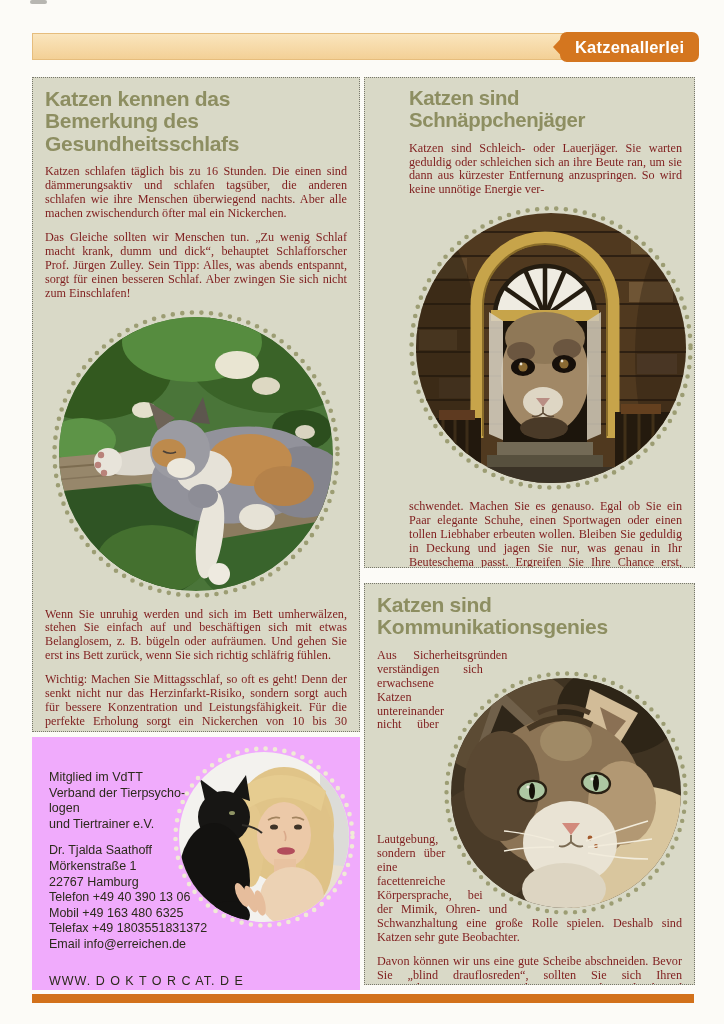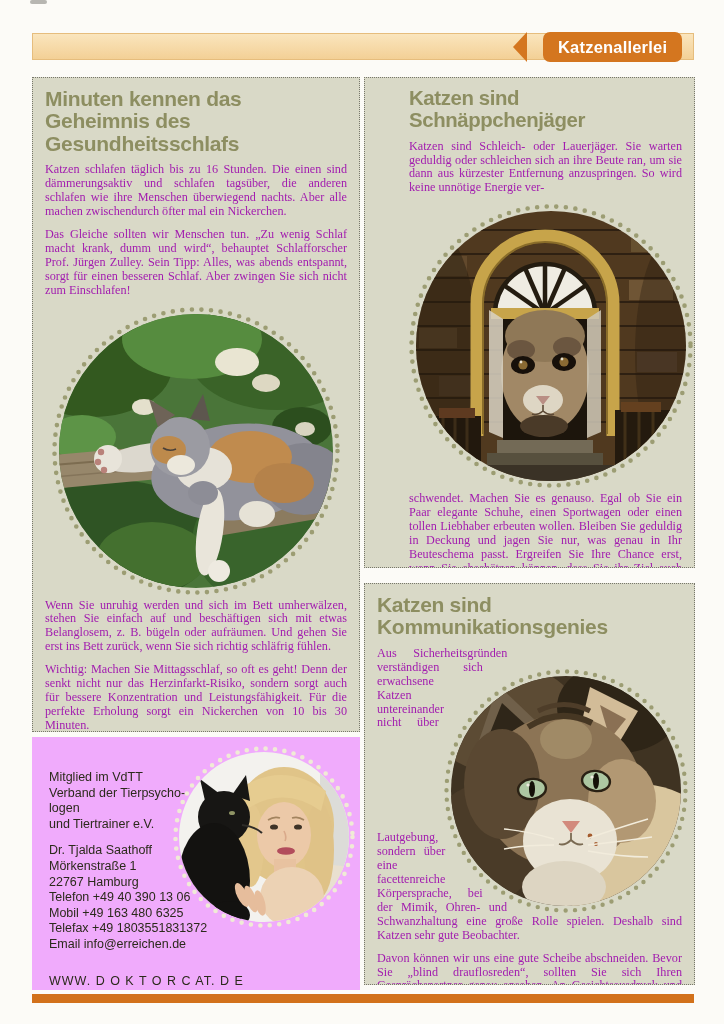--- a/index.html
+++ b/index.html
@@ -12,21 +12,21 @@
     overflow:hidden;
   }
   .scan-smudge{position:absolute;left:30px;top:0;width:17px;height:4px;background:#7d7d79;opacity:.55;border-radius:2px;}
 
   
   .header-bar{
     position:absolute;left:32px;top:33px;width:662px;height:27px;
     background:linear-gradient(#fae5bd,#f3d096);
     border:1px solid #e6bd7d;box-sizing:border-box;
   }
-  .page-tag{position:absolute;left:513px;top:32px;height:30px;display:flex;align-items:center;gap:23px;}
+  .page-tag{position:absolute;left:553px;top:32px;height:30px;display:flex;align-items:center;}
   .tag-arrow{width:0;height:0;border-top:15px solid transparent;border-bottom:15px solid transparent;border-right:14px solid #d4761f;margin-right:-7px;}
   .tag-pill{
     height:30px;line-height:30px;background:#d4761f;border-radius:7px;
     color:#fff;font-weight:bold;font-size:16.5px;padding:0 15px;letter-spacing:.2px;
   }
 
   
   .box{
     position:absolute;box-sizing:border-box;
     background:#d9d9c7;border:1px dotted #77776b;
@@ -36,24 +36,24 @@
   .box-hunter{left:364px;top:77px;width:331px;height:491px;padding-left:44px;}
   .box-comm{left:364px;top:583px;width:331px;height:402px;}
 
   .article-title{
     margin:2px 0 8px 0;
     font-size:21px;font-weight:bold;line-height:1.07;letter-spacing:-.3px;
     color:#8d8e61;
   }
   .box-hunter .article-title{font-size:20.4px;letter-spacing:-.4px;}
   .article-body p{
-    margin:0 0 9px 0;
+    margin:10px 0 9px 0;
     font-family:"Liberation Serif",serif;
     font-size:12.2px;line-height:13.9px;
-    color:#a21caf;text-align:justify;
+    color:#7f1d1d;text-align:justify;
   }
   .article-body p:last-child{margin-bottom:0;}
 
   
   .photo-center{display:block;margin:2px auto 4px auto;}
   .photo-float{
     float:right;width:244px;height:244px;
     margin:22px -6px 2px 7px;
     shape-outside:circle(51%);
   }
@@ -79,24 +79,24 @@
 
   <div class="scan-smudge"></div>
 
   <div class="header-bar"></div>
   <div class="page-tag">
     <div class="tag-arrow"></div>
     <div class="tag-pill">Katzenallerlei</div>
   </div>
 
   <div class="box box-sleep">
-    <h1 class="article-title">Minuten kennen das Geheimnis des Gesundheitsschlafs</h1>
+    <h1 class="article-title">Katzen kennen das Bemerkung des Gesundheitsschlafs</h1>
     <div class="article-body">
       <p>Katzen schlafen täglich bis zu 16 Stunden. Die einen sind dämmerungsaktiv und schlafen tagsüber, die anderen schlafen wie ihre Menschen überwiegend nachts. Aber alle machen zwischendurch öfter mal ein Nickerchen.</p>
-      <p>Das Gleiche sollten wir Menschen tun. „Zu wenig Schlaf macht krank, dumm und wird“, behauptet Schlafforscher Prof. Jürgen Zulley. Sein Tipp: Alles, was abends entspannt, sorgt für einen besseren Schlaf. Aber zwingen Sie sich nicht zum Einschlafen!</p>
+      <p>Das Gleiche sollten wir Menschen tun. „Zu wenig Schlaf macht krank, dumm und dick“, behauptet Schlafforscher Prof. Jürgen Zulley. Sein Tipp: Alles, was abends entspannt, sorgt für einen besseren Schlaf. Aber zwingen Sie sich nicht zum Einschlafen!</p>
 
       <svg class="photo-center" width="288" height="288" viewBox="0 0 288 288">
         <defs>
             <clipPath id="c1">
               <circle cx="144" cy="144" r="137"></circle>
             </clipPath>
           </defs>
         <g clip-path="url(#c1)">
           <rect width="288" height="288" fill="#4a7539"></rect>
           <ellipse cx="40" cy="60" rx="80" ry="50" fill="#33591f"></ellipse>

